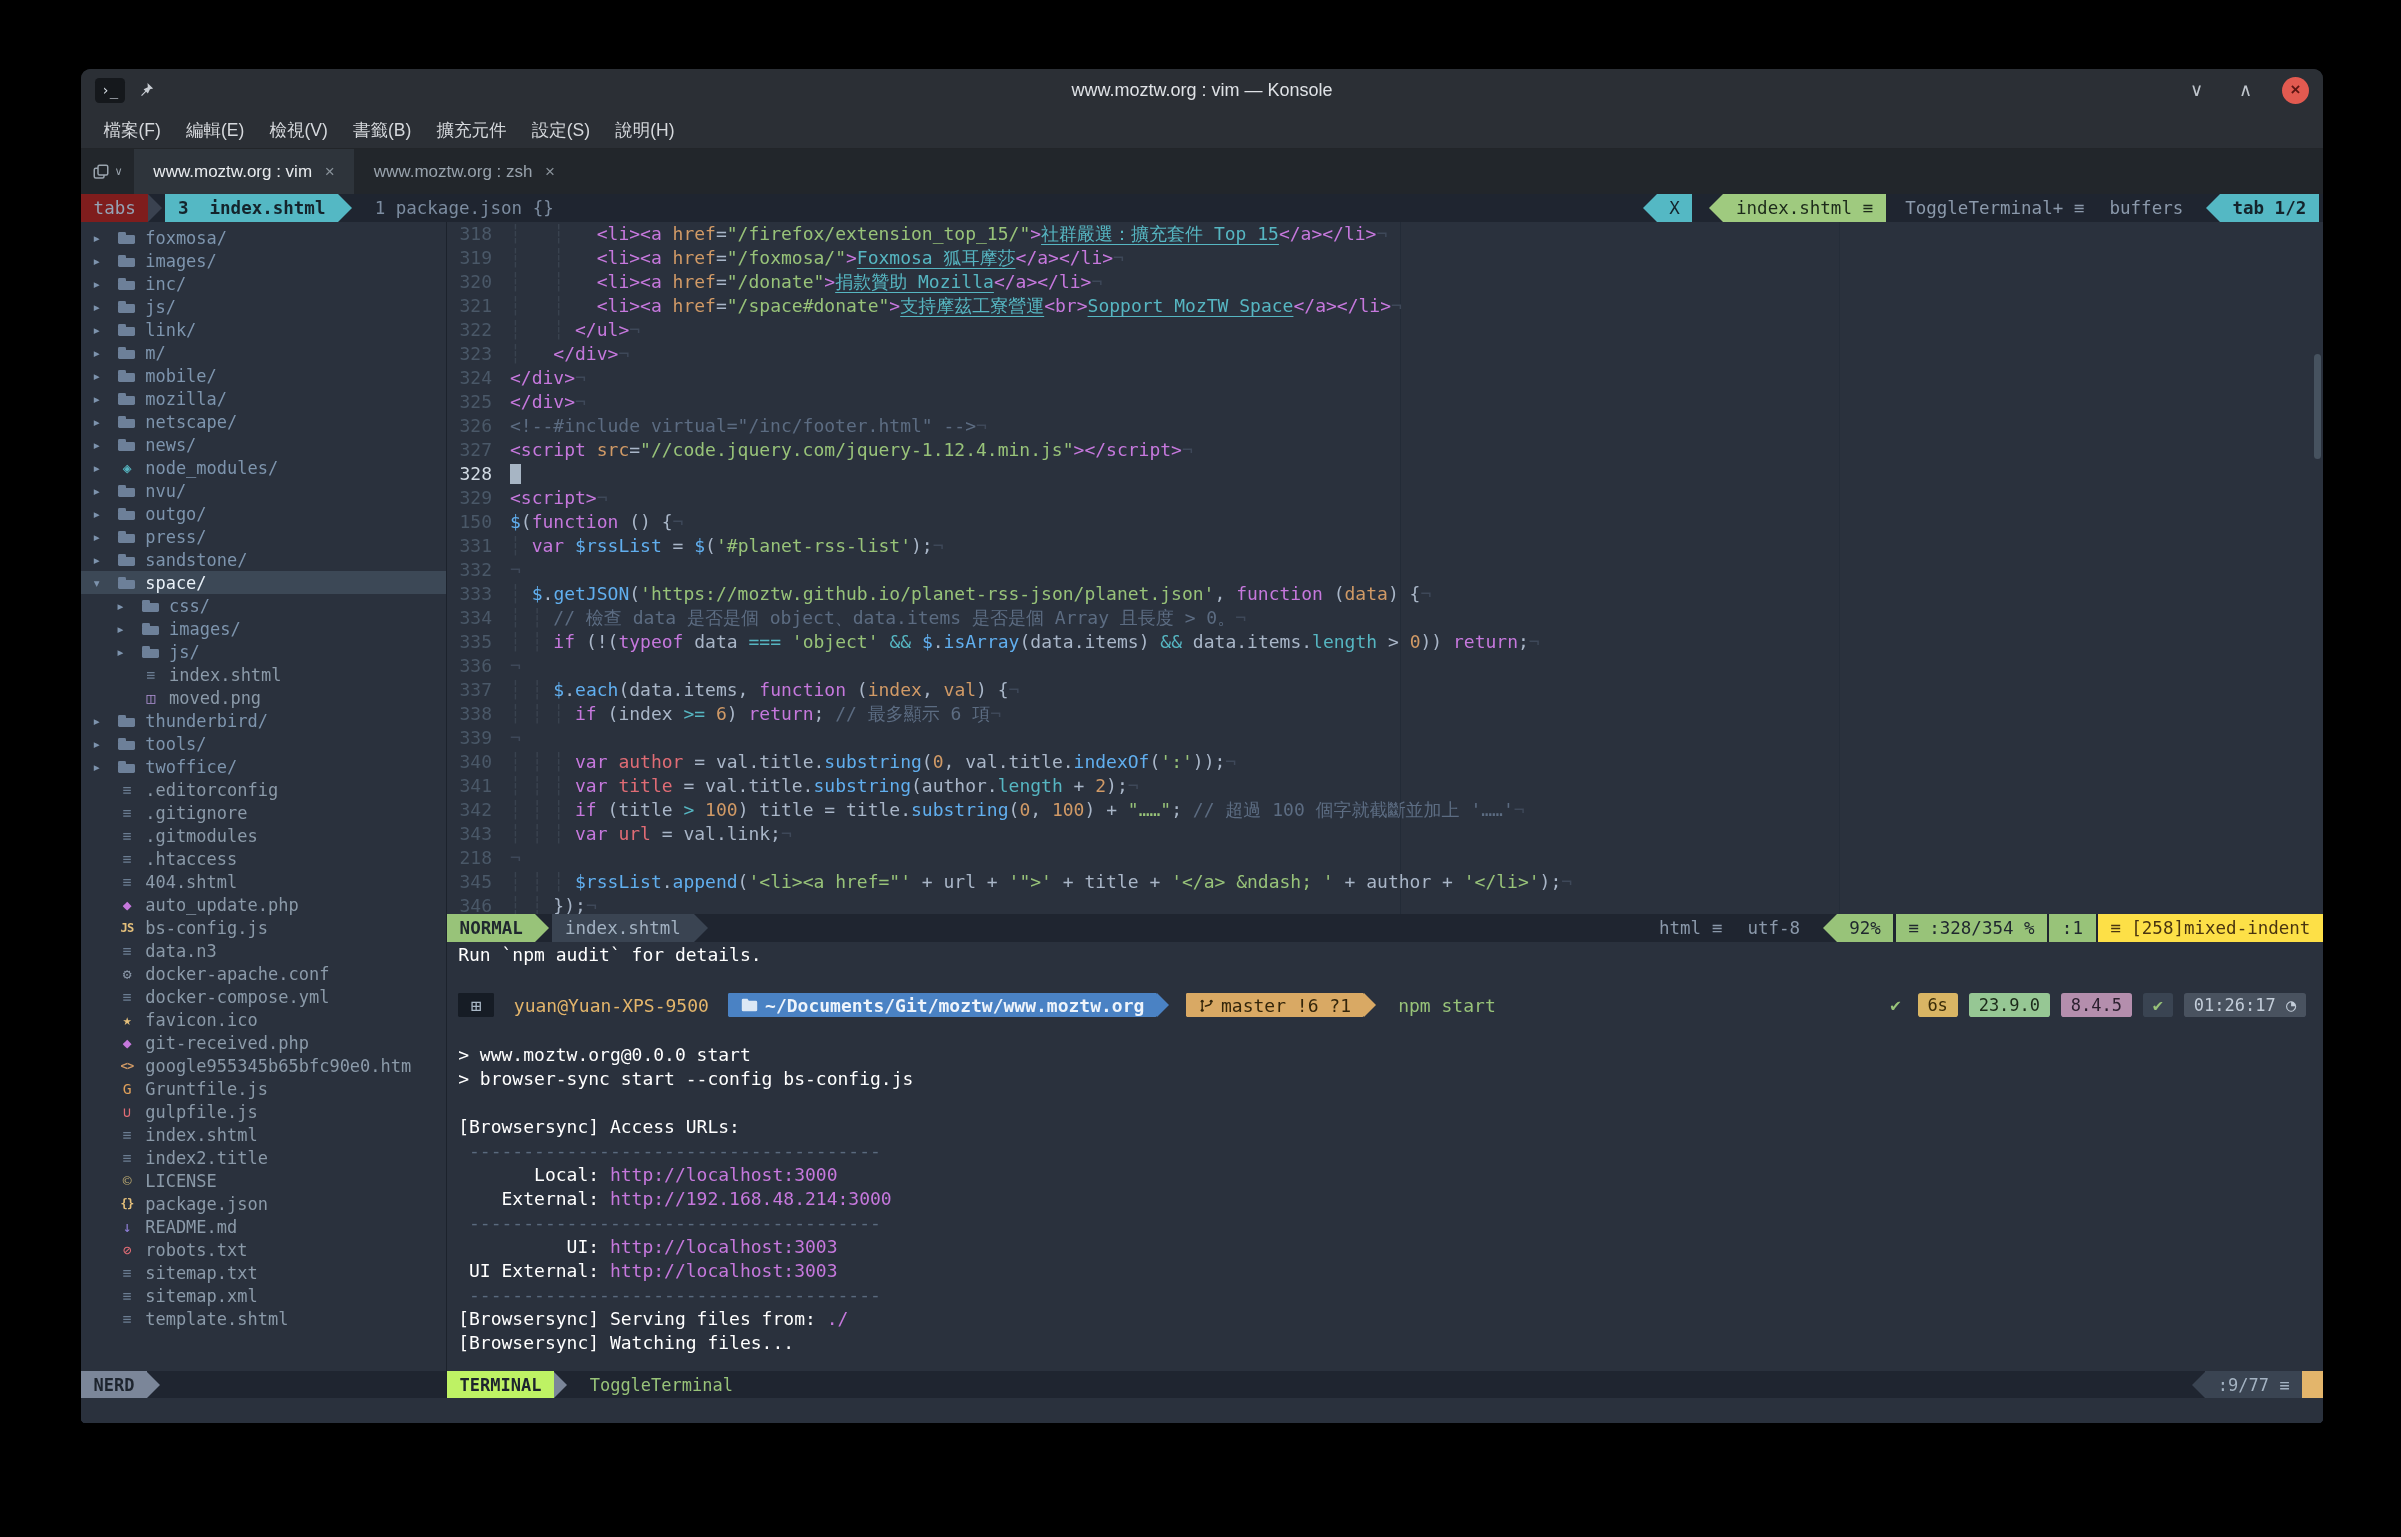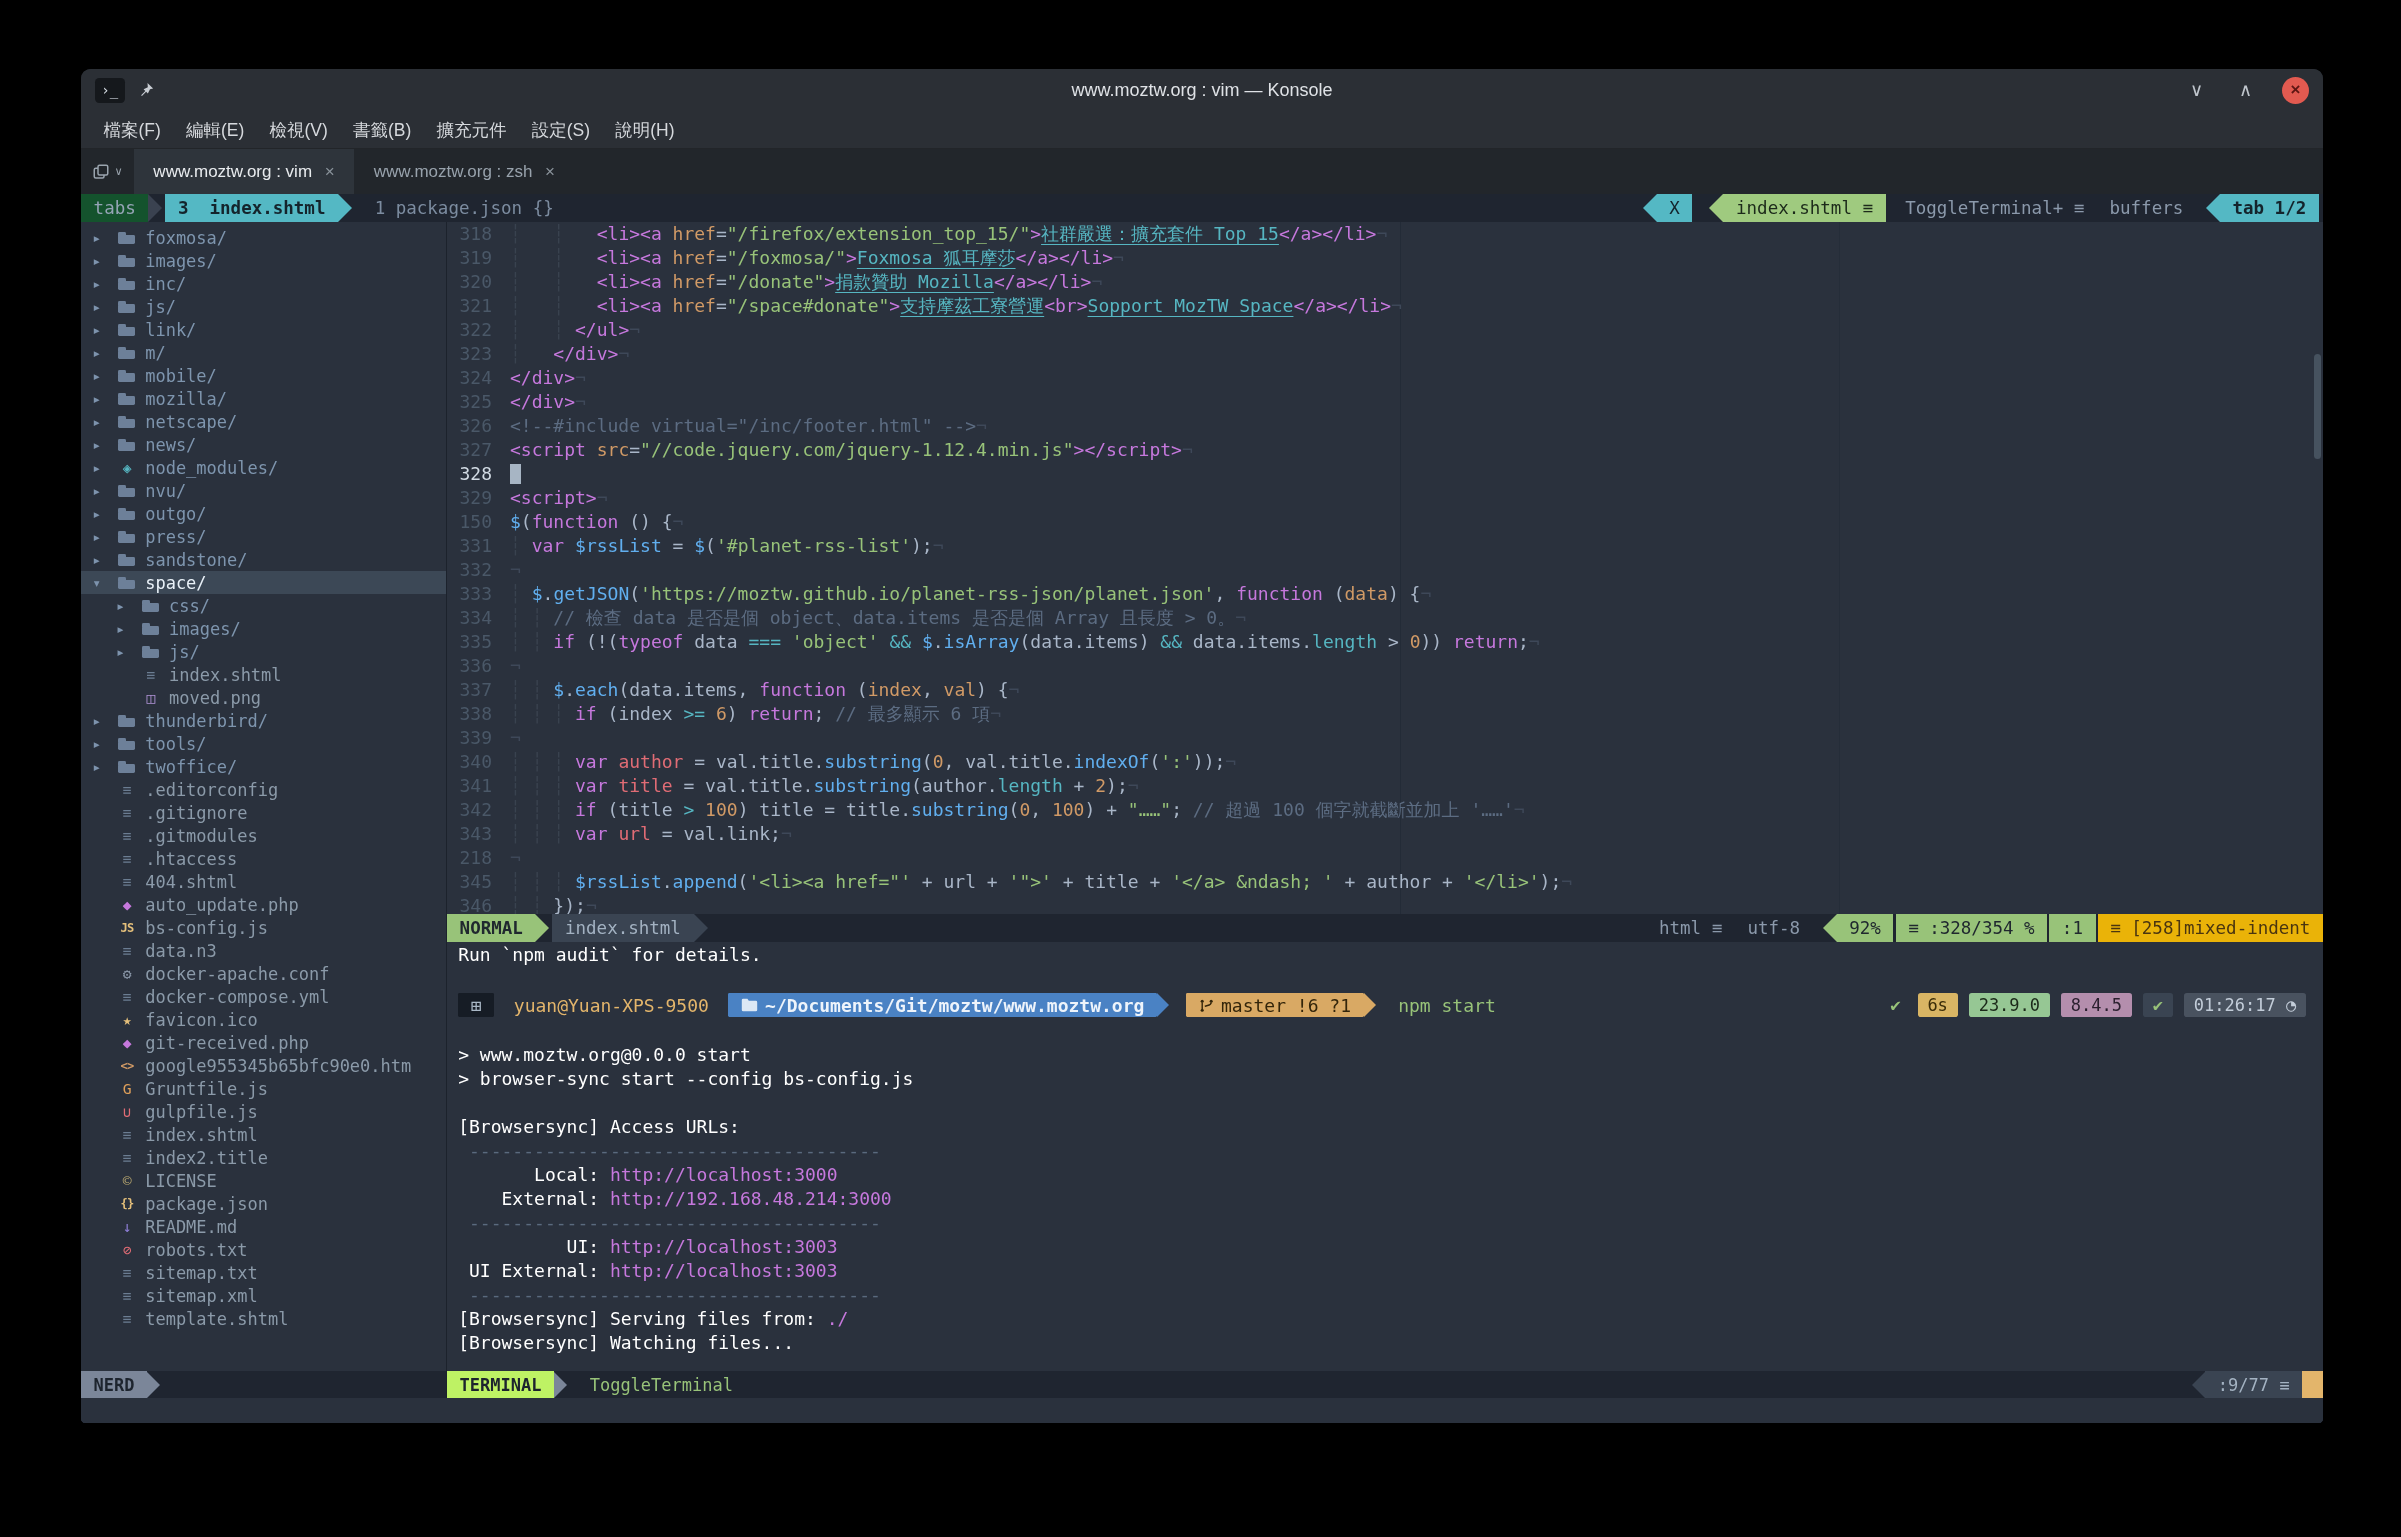--- a/index.html
+++ b/index.html
@@ -134,21 +134,21 @@
         <div class="ktab">
           <span class="ktab-label">www.moztw.org : zsh</span>
           <span class="ktab-close">×</span>
         </div>
       </div>
   </div>
 
   <div class="term">
     <div class="vtabline">
       <div id="vtl-left">
-          <span class="chip" style="background: #14532d; color: rgb(149, 164, 182);">tabs</span>
+          <span class="chip" style="background: #7f1d1d; color: rgb(149, 164, 182);">tabs</span>
           <span class="tri" style="border-top-width: 14px; border-bottom-width: 14px; border-left-width: 14px; border-left-color: rgb(58, 66, 80);"></span>
           <span class="chip" style="background: rgb(84, 184, 196); color: rgb(20, 36, 44); font-weight: bold;">3  index.shtml</span>
           <span class="tri" style="border-top-width: 14px; border-bottom-width: 14px; border-left-width: 14px; border-left-color: rgb(84, 184, 196);"></span>
           <span class="plgap"></span>
           <span class="pltext" style="color: rgb(124, 140, 160);">1 package.json {}</span>
         </div>
       <div id="vtl-right">
           <span class="tri" style="border-top-width: 14px; border-bottom-width: 14px; border-right-width: 14px; border-right-color: rgb(84, 184, 196);"></span>
           <span class="chip" style="background: rgb(84, 184, 196); color: rgb(20, 36, 44);">X</span>
           <span class="plgap"></span>
@@ -264,21 +264,21 @@
             </div>
           <div id="vs-right">
               <span class="pltext" style="color: rgb(139, 153, 171);">html ≡</span>
               <span class="plgap"></span>
               <span class="pltext" style="color: rgb(139, 153, 171);">utf-8</span>
               <span class="plgap"></span>
               <span class="tri" style="border-top-width: 14px; border-bottom-width: 14px; border-right-width: 14px; border-right-color: rgb(152, 195, 121);"></span>
               <span class="chip" style="background: rgb(152, 195, 121); color: rgb(32, 40, 47);">92%</span>
               <span class="chip" style="background: rgb(152, 195, 121); color: rgb(32, 40, 47);">≡ :328/354 %</span>
               <span class="chip" style="background: rgb(152, 195, 121); color: rgb(32, 40, 47);">:1</span>
-              <span class="chip" style="background: #eab308; color: rgb(74, 53, 16);">≡ [258]mixed-indent</span>
+              <span class="chip" style="background: #fde047; color: rgb(74, 53, 16);">≡ [258]mixed-indent</span>
             </div>
         </div>
 
         <div class="tbuf" id="tbuf">
             <div class="trow2"><span class="sy-t2">Run `npm audit` for details.</span></div>
             <div class="trow2"><span class="sy-t2"> </span></div>
             <div class="prompt-row">
               <span class="pl-left">
                 <span class="chip" style="background: rgb(22, 28, 37); color: rgb(170, 184, 198);">⊞</span>
                 <span class="plgap"></span>

